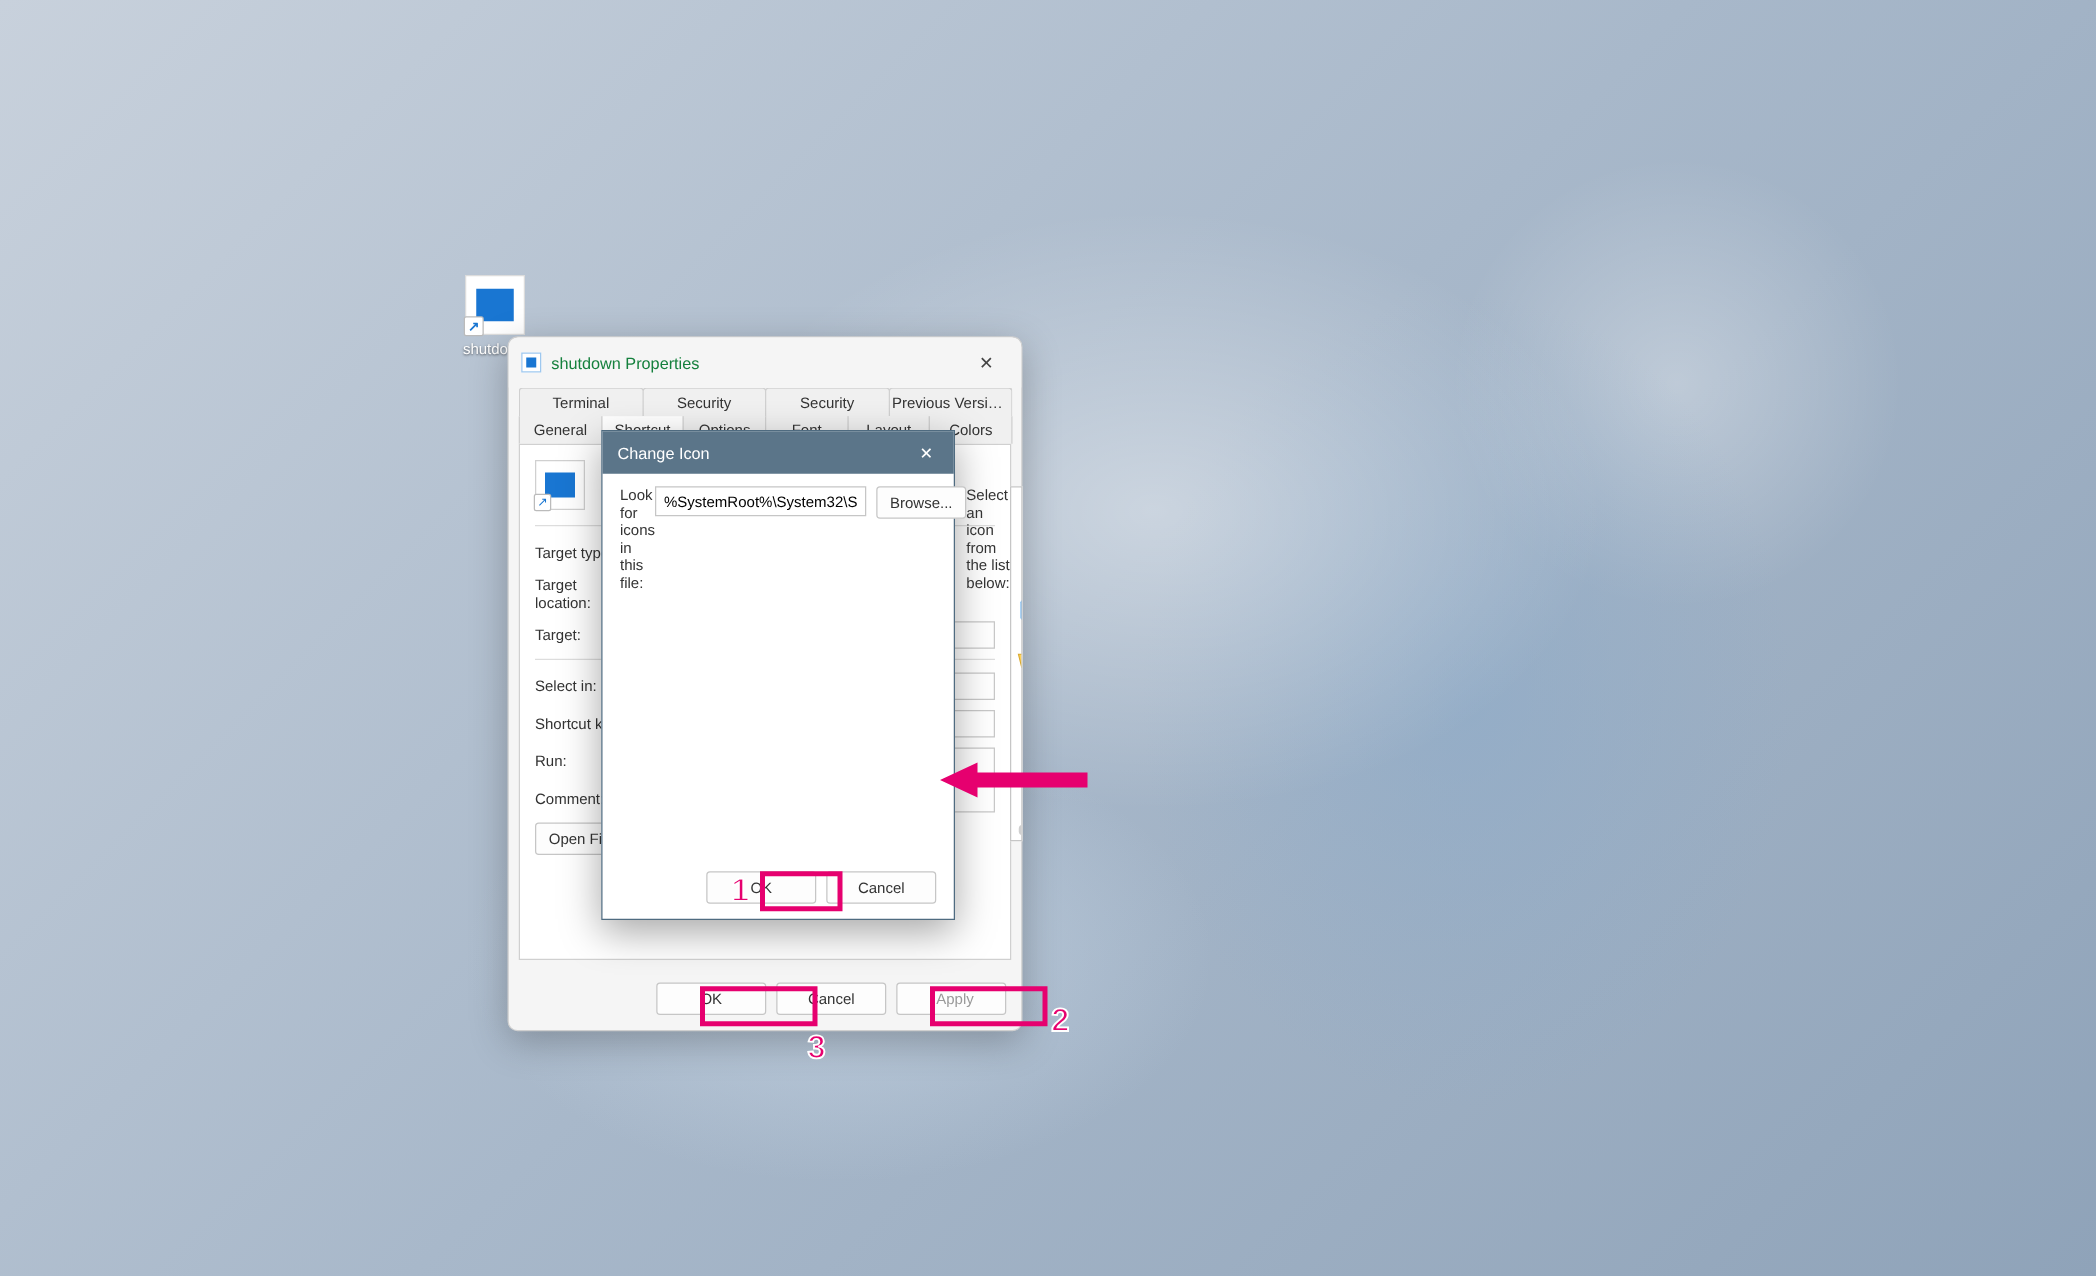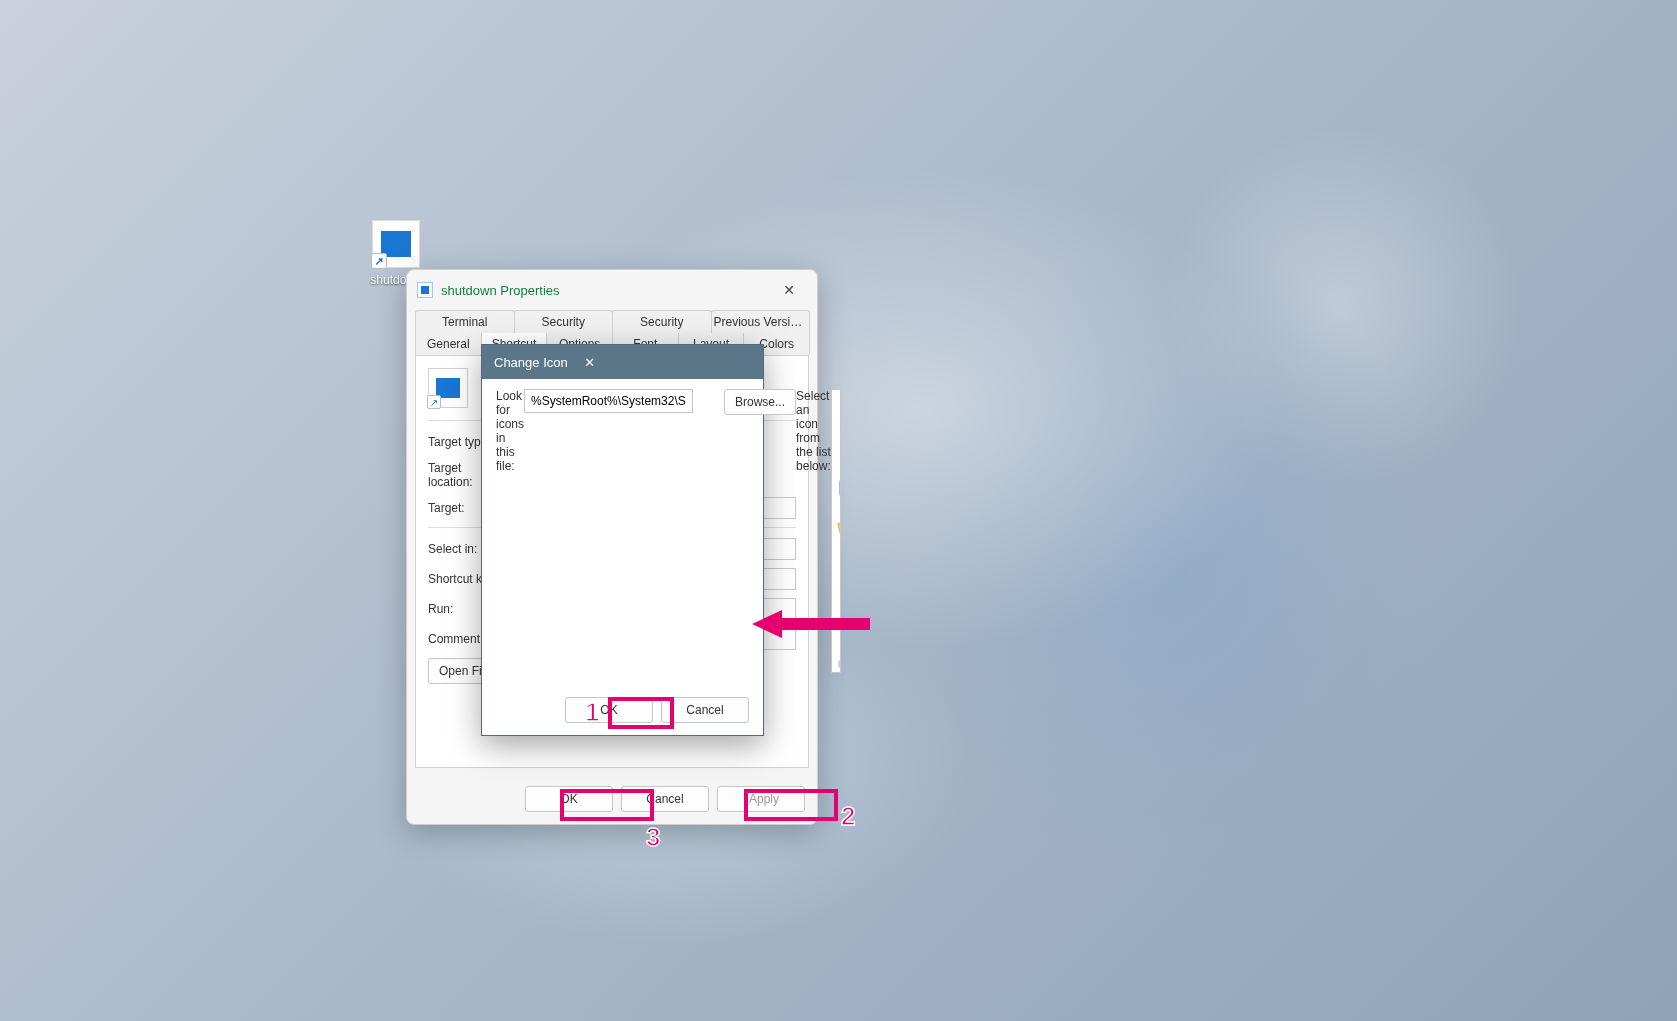--- a/index.html
+++ b/index.html
@@ -101,42 +101,42 @@
   .field-row .val-input {
     flex:1; height:22px; border:1px solid #c8c8c8; background:#fff;
     padding:0 6px; font-size:12px; color:#333;
   }
   .btn-row { display:flex; gap:8px; margin-top:6px; }
   .win-btn {
     min-width:88px; height:26px; background:#fdfdfd; border:1px solid #c6c6c6;
     border-radius:3px; font-size:12px; color:#333; display:flex;align-items:center;justify-content:center;
     padding:0 10px; cursor:default;
   }
-  .win-btn.small{min-width:auto;margin-left:23px;}
+  .win-btn.small{min-width:auto;}
   .win-btn.disabled{color:#9a9a9a;padding-left:16px;}
 
   .footer-btns {
     display:flex; justify-content:flex-end; gap:8px;
     padding: 10px 12px 12px;
   }
 
   
   .changeicon-window {
     position:absolute;
     left:481px; top:344px;
     width:283px; height:392px;
     background:#fff;
     border:1px solid #4f6b80;
     box-shadow:0 10px 30px rgba(0,0,0,0.35);
     display:flex;flex-direction:column;
     z-index:10;
   }
   .ci-titlebar {
     height:34px;background:#5b7589;color:#fff;
-    display:flex;align-items:center;
+    display:flex;align-items:center;justify-content:space-between;
     padding:0 0 0 12px;font-size:13px;
   }
   .ci-titlebar .close {
     width:44px;height:34px;display:flex;align-items:center;justify-content:center;color:#fff;font-size:13px;
   }
   .ci-body { padding:10px 14px 12px; flex:1; display:flex;font-size:12px;color:#333;}
   .ci-body .row1 { margin-bottom:6px; }
   .path-row { display:flex; gap:8px; margin-bottom:12px; }
   .path-row input {
     flex:1; height:24px; border:1px solid #c6c6c6; padding:0 6px; font-size:12px;

